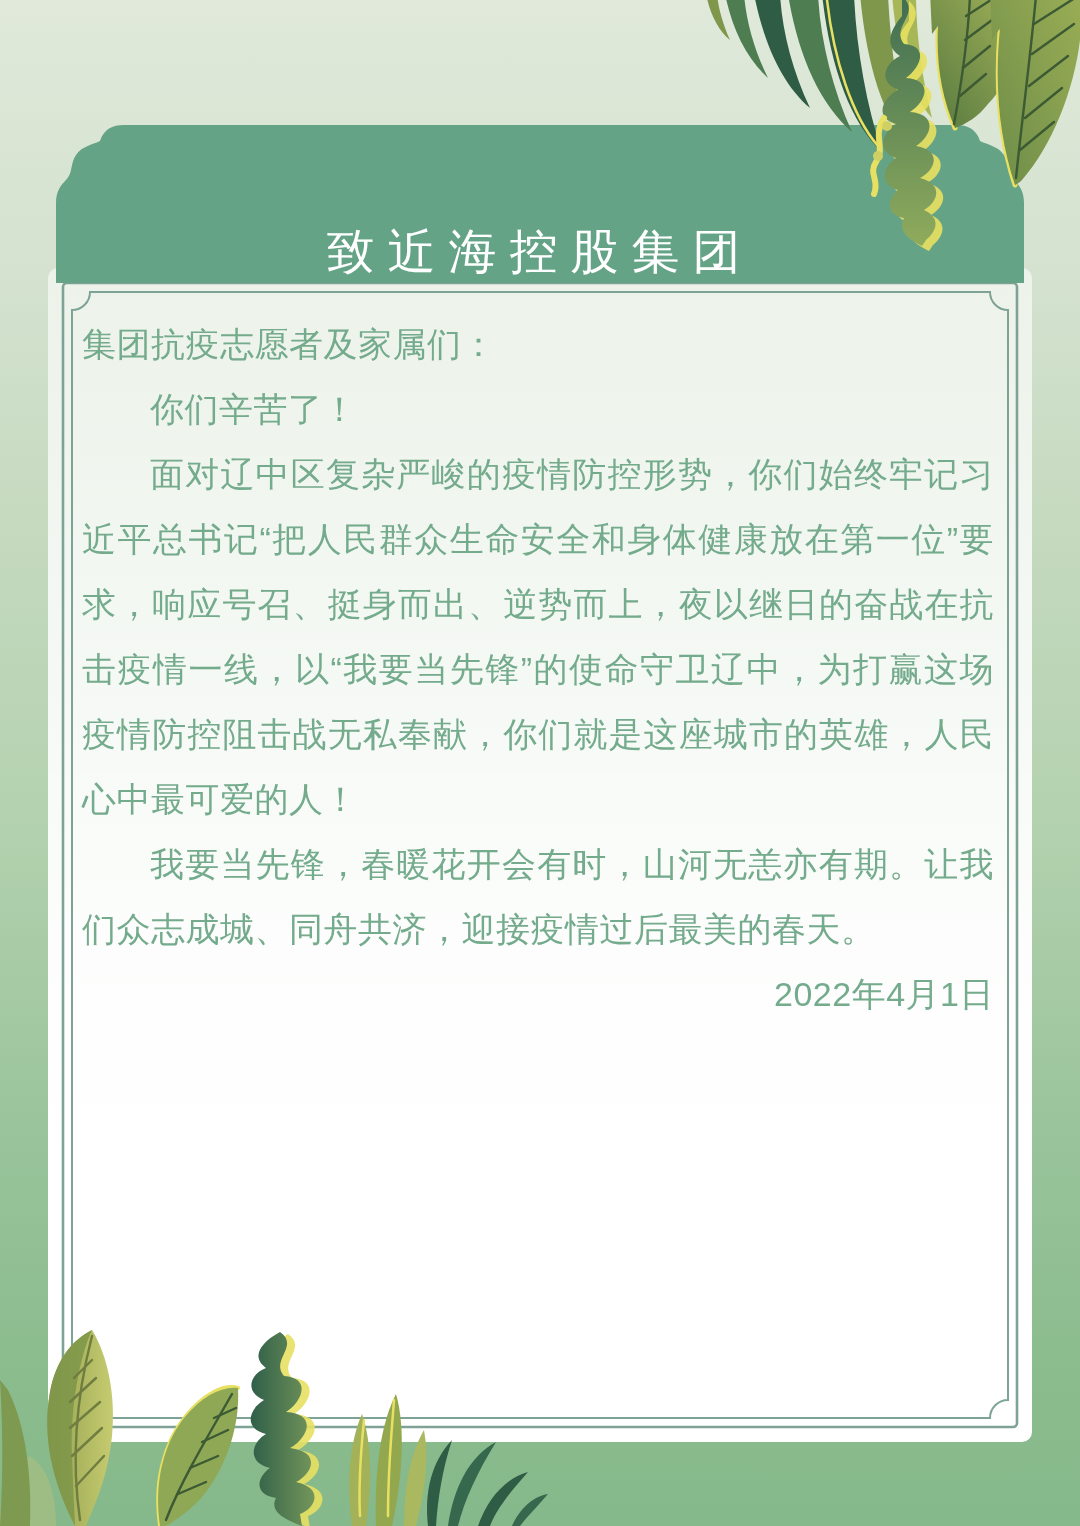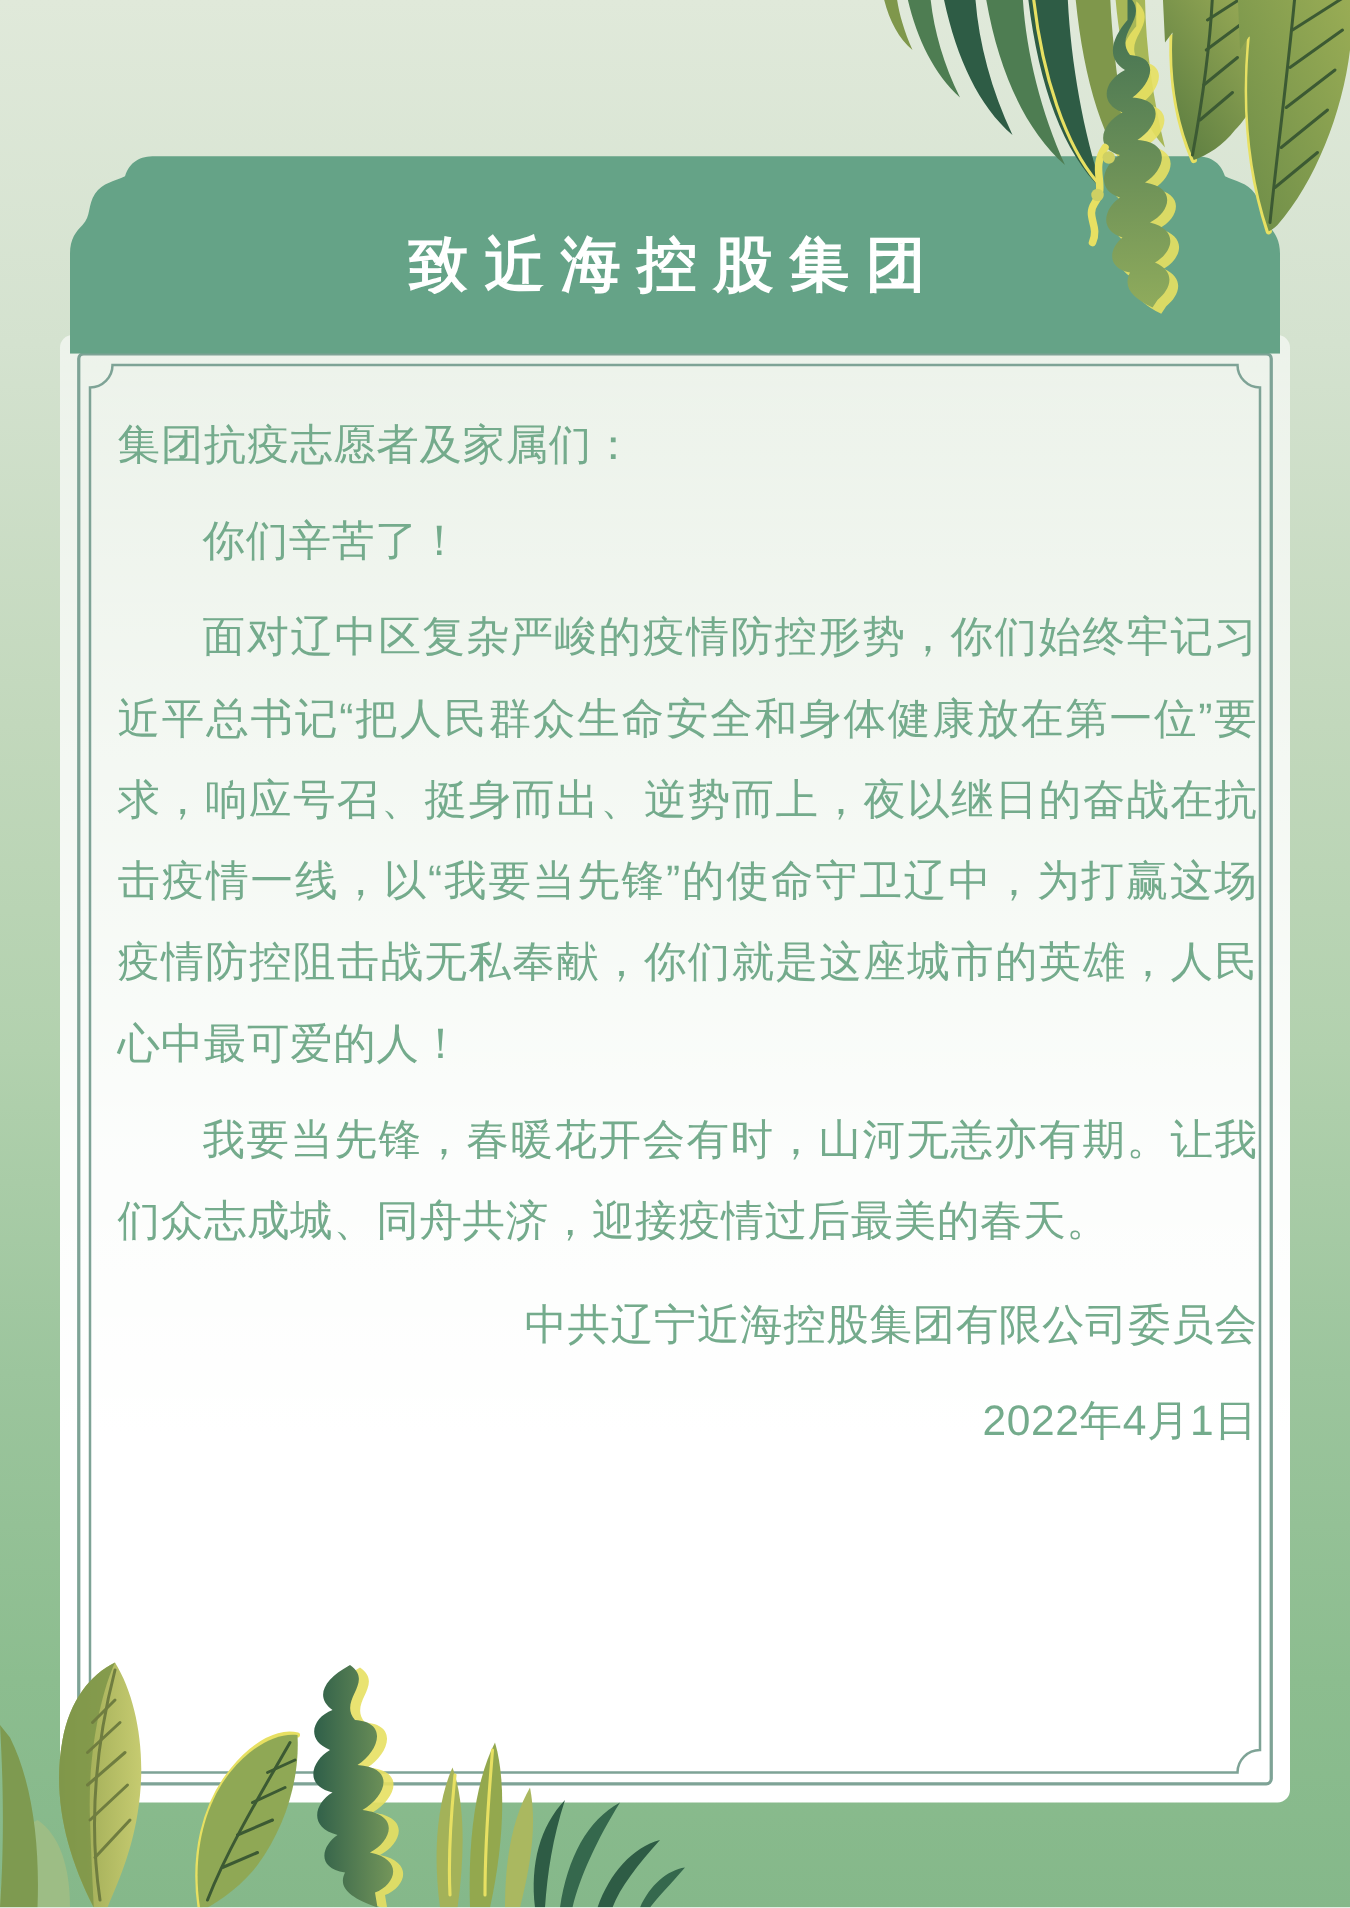--- a/index.html
+++ b/index.html
@@ -18,32 +18,32 @@
       rgba(255,255,255,.58) 0%, rgba(255,255,255,.82) 28%,
       rgba(255,255,255,.96) 55%, var(--paper-white) 75%);
   }
   .frame{position:absolute;left:0;top:0;width:984px;height:1174px;}
   .frame path,.frame rect{fill:none;stroke:var(--frame-line);}
   .content{
     position:absolute;left:34px;right:34px;top:44px;bottom:30px;
     color:var(--text-green);
     font-size:34px;line-height:65px;letter-spacing:.5px;
   }
-  .content p{margin:12px;width:912px;text-align:justify;}
+  .content p{margin:0;width:912px;text-align:justify;}
   .salutation{text-indent:0;}
   .para{text-indent:2em;}
   .signature{margin-top:18px !important;text-align:right !important;padding-right:30px;}
   .date{text-align:right !important;padding-right:160px;}
   
   .banner{position:absolute;left:56px;top:117px;width:968px;height:166px;}
   .banner svg{position:absolute;left:0;top:0;width:100%;height:100%;}
   .banner .titles{
-    position:relative;z-index:2;height:100%;display:flex;flex-direction:row;
-    align-items:center;justify-content:center;padding-top:26px;box-sizing:border-box;
-    color:var(--title-white);font-weight:700;
+    position:relative;z-index:2;height:100%;display:flex;flex-direction:column;
+    align-items:center;justify-content:flex-end;padding-top:26px;box-sizing:border-box;
+    color:var(--title-white);font-weight:400;
   }
   .title-line{font-size:48px;line-height:62px;letter-spacing:13px;white-space:nowrap;}
   
   .leaves-top{position:absolute;top:0;right:0;width:410px;height:335px;z-index:5;}
   .plants-bottom{position:absolute;left:0;bottom:0;width:560px;height:210px;z-index:6;}
   .vein{stroke:#3c5a33;stroke-width:2.4;fill:none;stroke-linecap:round;}
   .vein-light{stroke:#6f7d40;stroke-width:2.4;fill:none;stroke-linecap:round;}
   .rim{stroke:var(--leaf-yellow);fill:none;stroke-linecap:round;}
 </style>
 </head>
@@ -54,21 +54,20 @@
   <div class="paper">
     <svg class="frame" viewBox="0 0 984 1174" aria-hidden="true">
       <rect x="15" y="15" width="954" height="1144" rx="4" stroke-width="2.6"></rect>
       <path stroke-width="2" d="M 42 24 H 942 A 18 18 0 0 0 960 42 V 1132 A 18 18 0 0 0 942 1150 H 42 A 18 18 0 0 0 24 1132 V 42 A 18 18 0 0 0 42 24 Z"></path>
     </svg>
     <div class="content">
       <p class="salutation">集团抗疫志愿者及家属们：</p>
       <p class="para">你们辛苦了！</p>
       <p class="para">面对辽中区复杂严峻的疫情防控形势，你们始终牢记习近平总书记“把人民群众生命安全和身体健康放在第一位”要求，响应号召、挺身而出、逆势而上，夜以继日的奋战在抗击疫情一线，以“我要当先锋”的使命守卫辽中，为打赢这场疫情防控阻击战无私奉献，你们就是这座城市的英雄，人民心中最可爱的人！</p>
       <p class="para">我要当先锋，春暖花开会有时，山河无恙亦有期。让我们众志成城、同舟共济，迎接疫情过后最美的春天。</p>
-      <p class="para signature">中共辽宁近海控股集团有限公司委员会</p>
       <p class="para date">2022年4月1日</p>
     </div>
   </div>
 
   <div class="banner">
     <svg viewBox="0 0 968 166" preserveAspectRatio="none" aria-hidden="true">
       <path fill="var(--banner-green)" d="
         M 0 166 V 86
         C 0 74 5 68 10 63
         C 17 56 14 47 20 38

